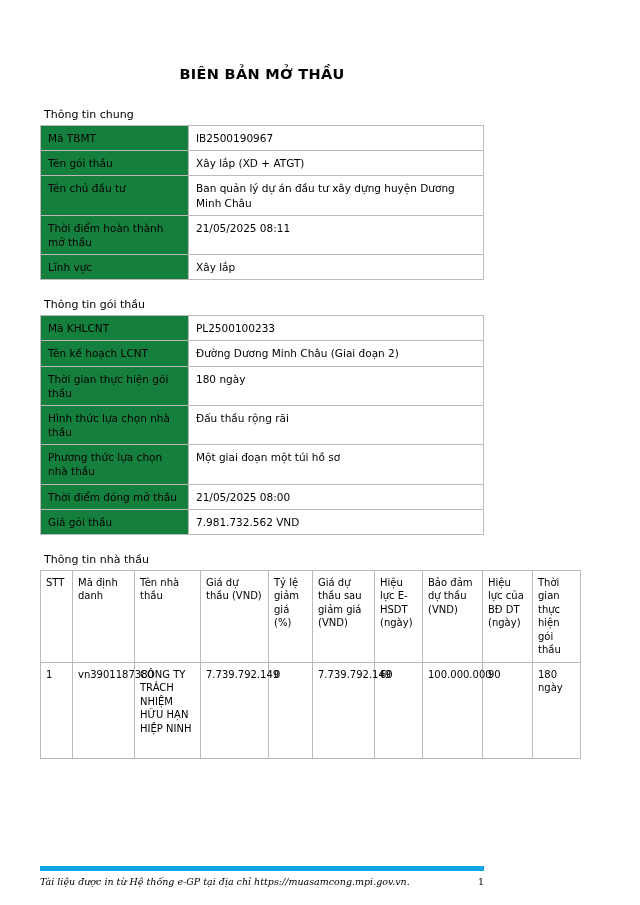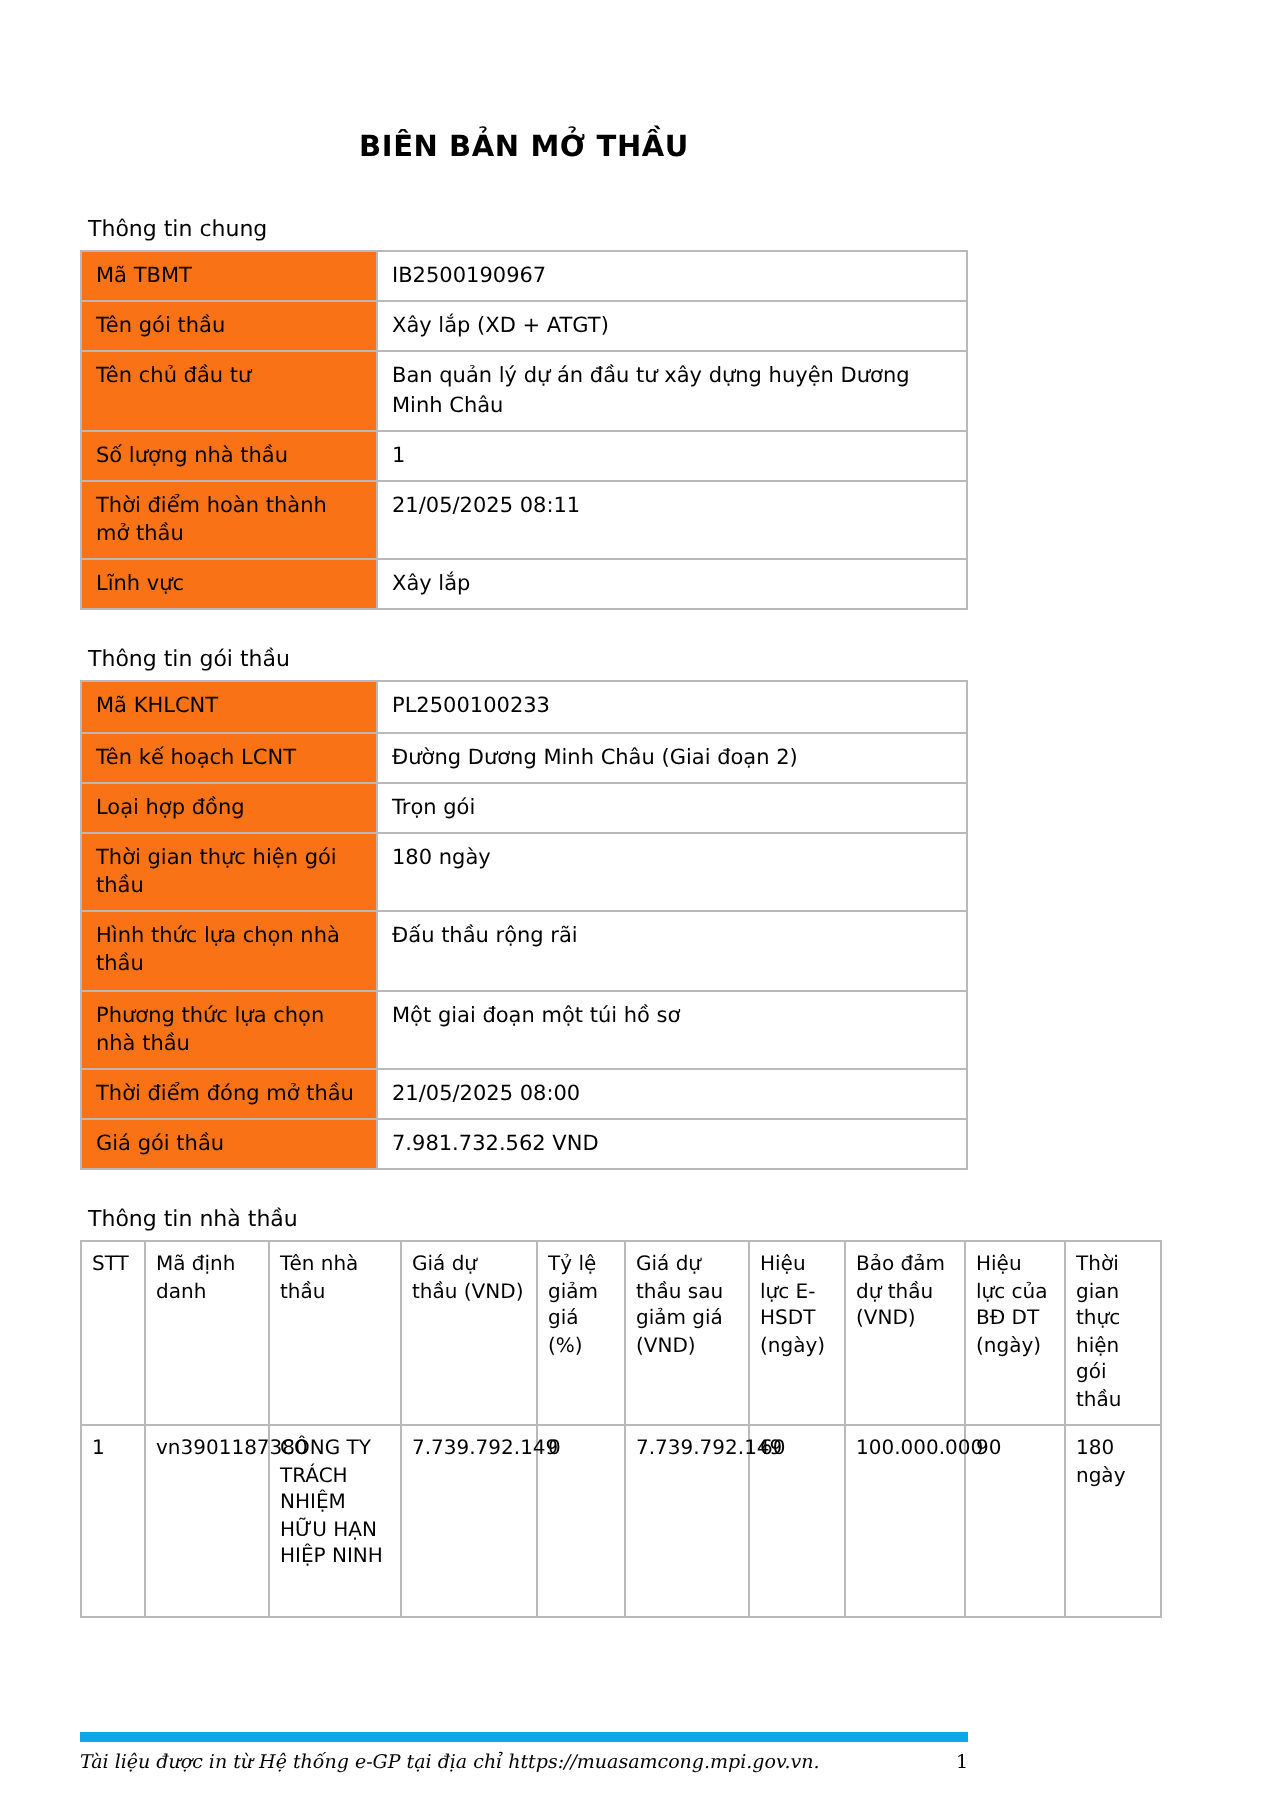--- a/index.html
+++ b/index.html
@@ -39,21 +39,21 @@
   }
   table.info td {
     border: 1px solid #b9b9b9;
     padding: 5px 7px;
     font-size: 10.5px;
     vertical-align: top;
     line-height: 1.35;
   }
   table.info td.label {
     width: 148px;
-    background: #f97316;
+    background: #15803d;
   }
   .spacer { height: 18px; }
   table.bidders th, table.bidders td {
     border: 1px solid #b9b9b9;
     padding: 5px 5px;
     font-size: 10px;
     vertical-align: top;
     line-height: 1.35;
     text-align: left;
     font-weight: normal;
@@ -101,24 +101,20 @@
       </tr>
       <tr>
         <td class="label">Tên gói thầu</td>
         <td>Xây lắp (XD + ATGT)</td>
       </tr>
       <tr>
         <td class="label">Tên chủ đầu tư</td>
         <td>Ban quản lý dự án đầu tư xây dựng huyện Dương Minh Châu</td>
       </tr>
       <tr>
-        <td class="label">Số lượng nhà thầu</td>
-        <td>1</td>
-      </tr>
-      <tr>
         <td class="label">Thời điểm hoàn thành mở thầu</td>
         <td>21/05/2025 08:11</td>
       </tr>
       <tr>
         <td class="label">Lĩnh vực</td>
         <td>Xây lắp</td>
       </tr>
     </tbody>
   </table>
 
@@ -127,24 +123,20 @@
   <div class="section-title">Thông tin gói thầu</div>
   <table class="info">
     <tbody>
       <tr>
         <td class="label">Mã KHLCNT</td>
         <td>PL2500100233</td>
       </tr>
       <tr>
         <td class="label">Tên kế hoạch LCNT</td>
         <td>Đường Dương Minh Châu (Giai đoạn 2)</td>
-      </tr>
-      <tr>
-        <td class="label">Loại hợp đồng</td>
-        <td>Trọn gói</td>
       </tr>
       <tr>
         <td class="label">Thời gian thực hiện gói thầu</td>
         <td>180 ngày</td>
       </tr>
       <tr>
         <td class="label">Hình thức lựa chọn nhà thầu</td>
         <td>Đấu thầu rộng rãi</td>
       </tr>
       <tr>

